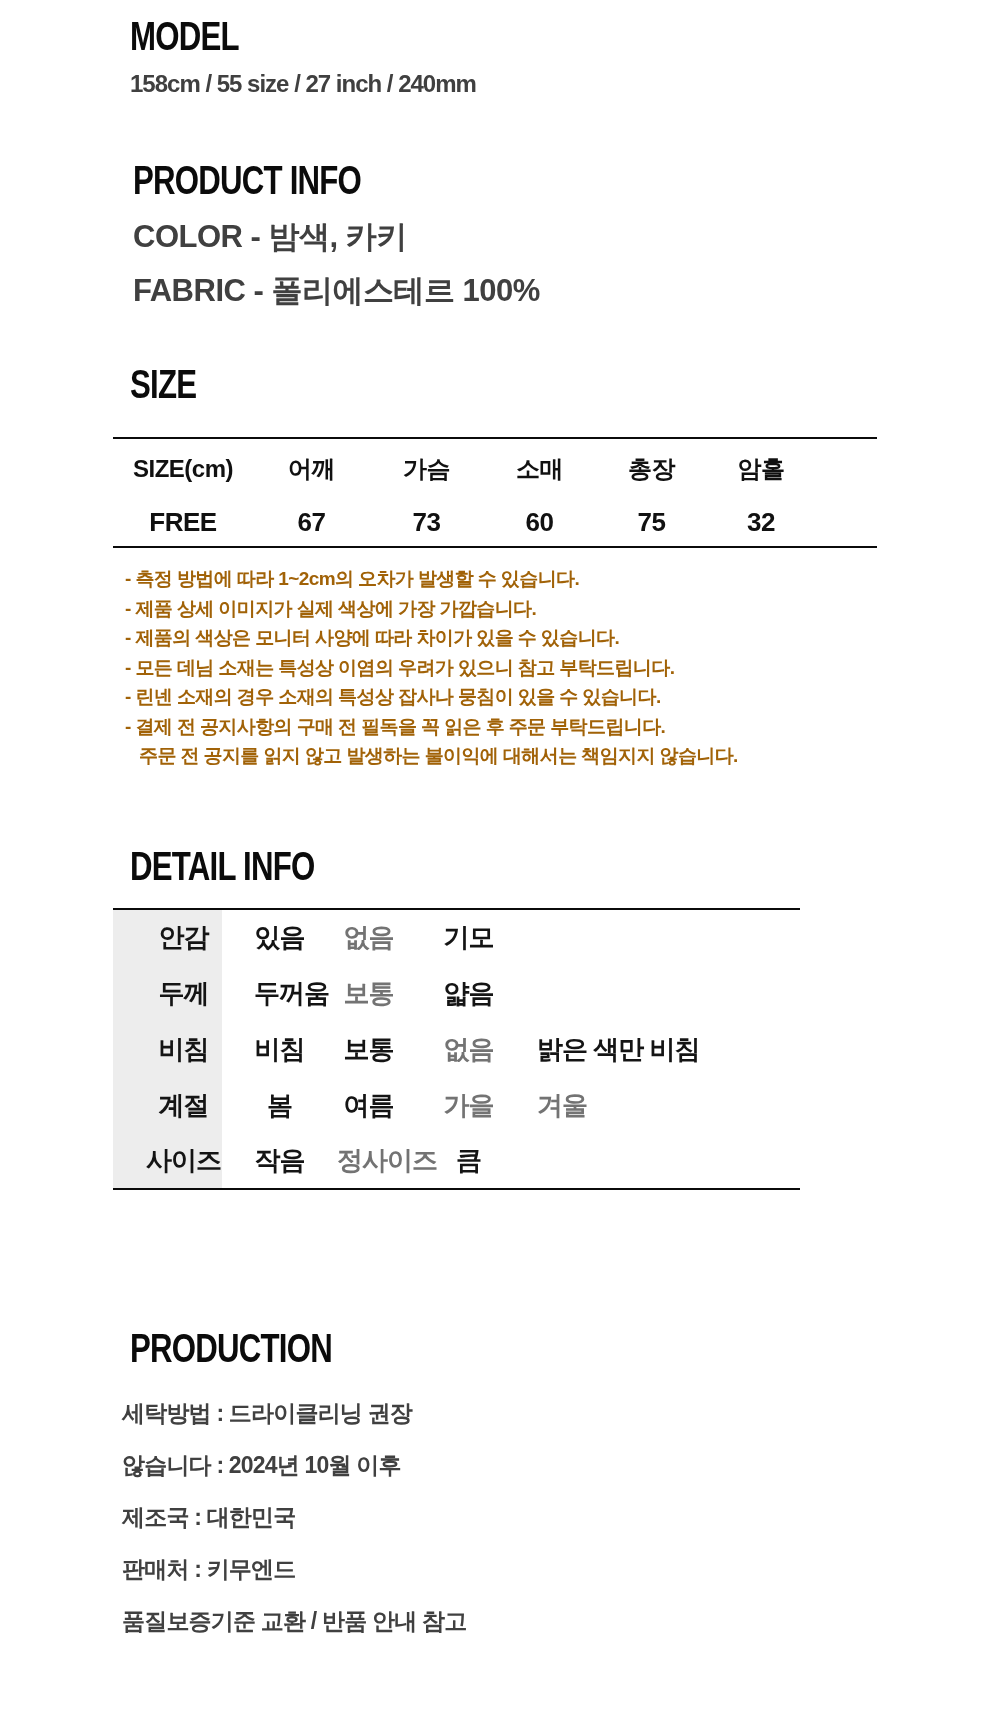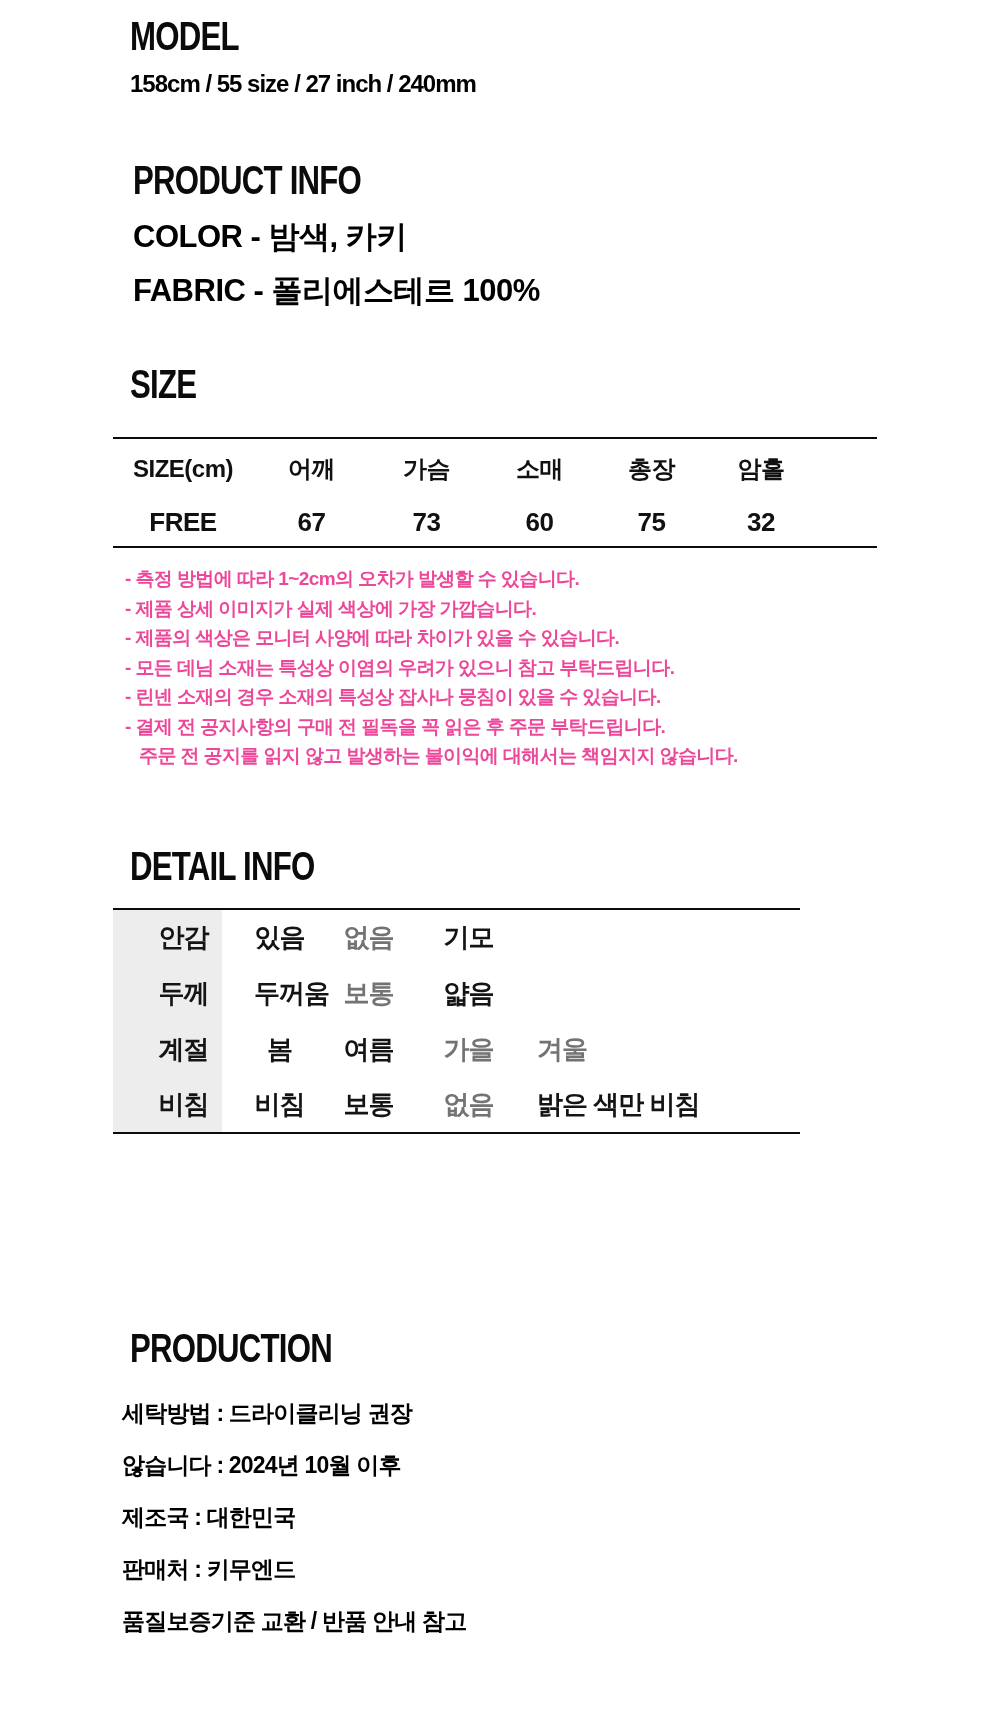--- a/index.html
+++ b/index.html
@@ -11,21 +11,21 @@
     color:#111;
     font-family:"Liberation Sans","DejaVu Sans",sans-serif;
     overflow:hidden;
   }
   .abs { position:absolute; }
   .h {
     font-size:40px; font-weight:800; letter-spacing:-1px;
     transform:scaleX(.78); transform-origin:0 50%;
     white-space:nowrap; color:#0b0b0b;
   }
-  .bodyline { font-weight:700; letter-spacing:-.5px; white-space:nowrap; color:#000000; }
+  .bodyline { font-weight:700; letter-spacing:-.5px; white-space:nowrap; color:#404040; }
 
   
   .model-info { font-size:24px; letter-spacing:-1px; }
 
   
   .pi-line { font-size:31px; }
 
   
   table { border-collapse:collapse; table-layout:fixed; }
   .st {
@@ -35,21 +35,21 @@
   .st th, .st td {
     text-align:center; vertical-align:middle;
     font-weight:700; letter-spacing:-.5px; white-space:nowrap;
   }
   .st .hdr-row { height:60px; }
   .st .val-row { height:49px; }
   .st th { font-size:24px; }
   .st td { font-size:26px; }
 
   
-  .note { font-size:19px; font-weight:700; letter-spacing:-.6px; line-height:29.5px; white-space:nowrap; color:#ec4899; }
+  .note { font-size:19px; font-weight:700; letter-spacing:-.6px; line-height:29.5px; white-space:nowrap; color:#a16207; }
   .note-cont { padding-left:14px; }
 
   
   .dt {
     width:687px;
     border-top:2px solid #0b0b0b; border-bottom:2px solid #0b0b0b;
   }
   .dt tr { height:56px; }
   .dt td { vertical-align:middle; white-space:nowrap;padding-left:32px; }
   .dt .lbl {
@@ -140,32 +140,39 @@
       <td class="opt-last"><span></span></td>
     </tr>
     <tr>
       <td class="lbl">두께</td>
       <td class="opt"><span class="blk">두꺼움</span></td>
       <td class="opt"><span class="red">보통</span></td>
       <td class="opt"><span class="blk">얇음</span></td>
       <td class="opt-last"><span></span></td>
     </tr>
     <tr>
+      <td class="lbl">비침</td>
+      <td class="opt"><span class="blk">비침</span></td>
+      <td class="opt"><span class="blk">보통</span></td>
+      <td class="opt"><span class="red">없음</span></td>
+      <td class="opt-last"><span class="blk">밝은 색만 비침</span></td>
+    </tr>
+    <tr>
       <td class="lbl">계절</td>
       <td class="opt"><span class="blk">봄</span></td>
       <td class="opt"><span class="blk">여름</span></td>
       <td class="opt"><span class="red">가을</span></td>
       <td class="opt-last"><span class="red">겨울</span></td>
     </tr>
     <tr>
-      <td class="lbl">비침</td>
-      <td class="opt"><span class="blk">비침</span></td>
-      <td class="opt"><span class="blk">보통</span></td>
-      <td class="opt"><span class="red">없음</span></td>
-      <td class="opt-last"><span class="blk">밝은 색만 비침</span></td>
+      <td class="lbl">사이즈</td>
+      <td class="opt"><span class="blk">작음</span></td>
+      <td class="opt"><span class="red">정사이즈</span></td>
+      <td class="opt"><span class="blk">큼</span></td>
+      <td class="opt-last"><span></span></td>
     </tr>
   </tbody>
     </table>
 
   <div class="abs h" style="left:130px; top:1326px;">PRODUCTION</div>
   <div class="abs bodyline prod-line" style="left:122px; top:1398px;">세탁방법 : 드라이클리닝 권장</div>
   <div class="abs bodyline prod-line" style="left:122px; top:1450px;">않습니다 : 2024년 10월 이후</div>
   <div class="abs bodyline prod-line" style="left:122px; top:1502px;">제조국 : 대한민국</div>
   <div class="abs bodyline prod-line" style="left:122px; top:1554px;">판매처 : 키무엔드</div>
   <div class="abs bodyline prod-line" style="left:122px; top:1606px;">품질보증기준 교환 / 반품 안내 참고</div>

